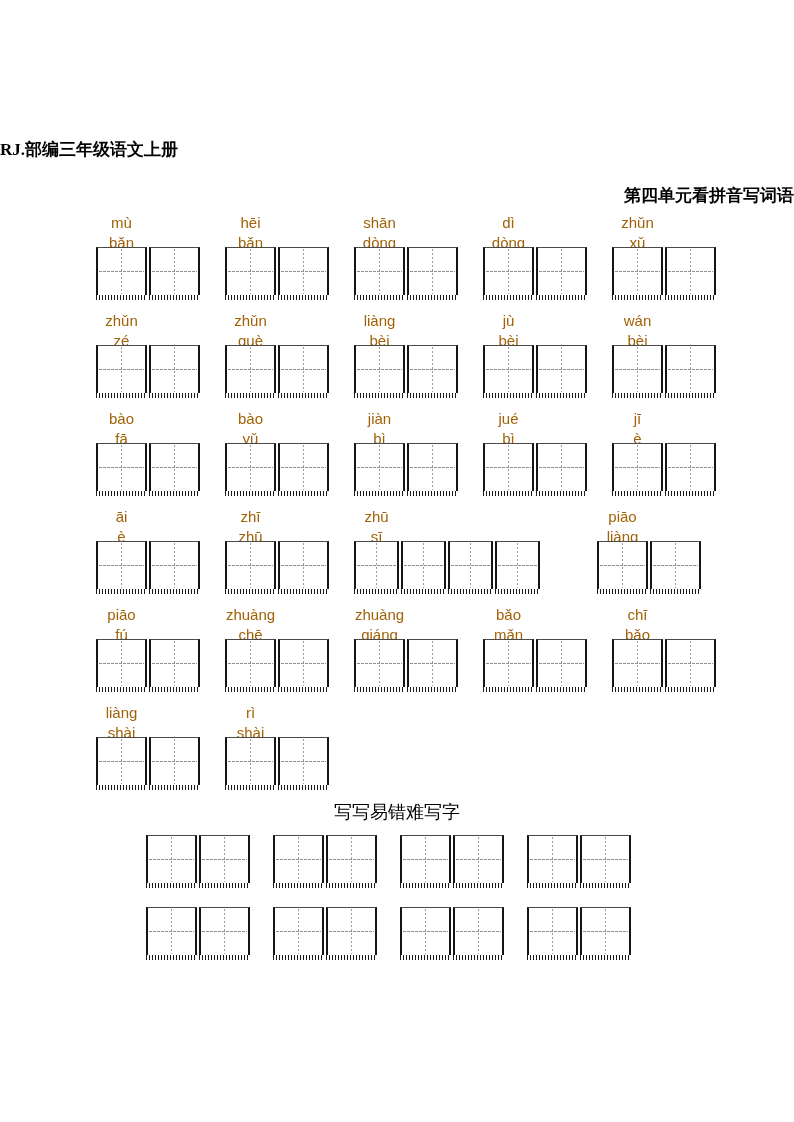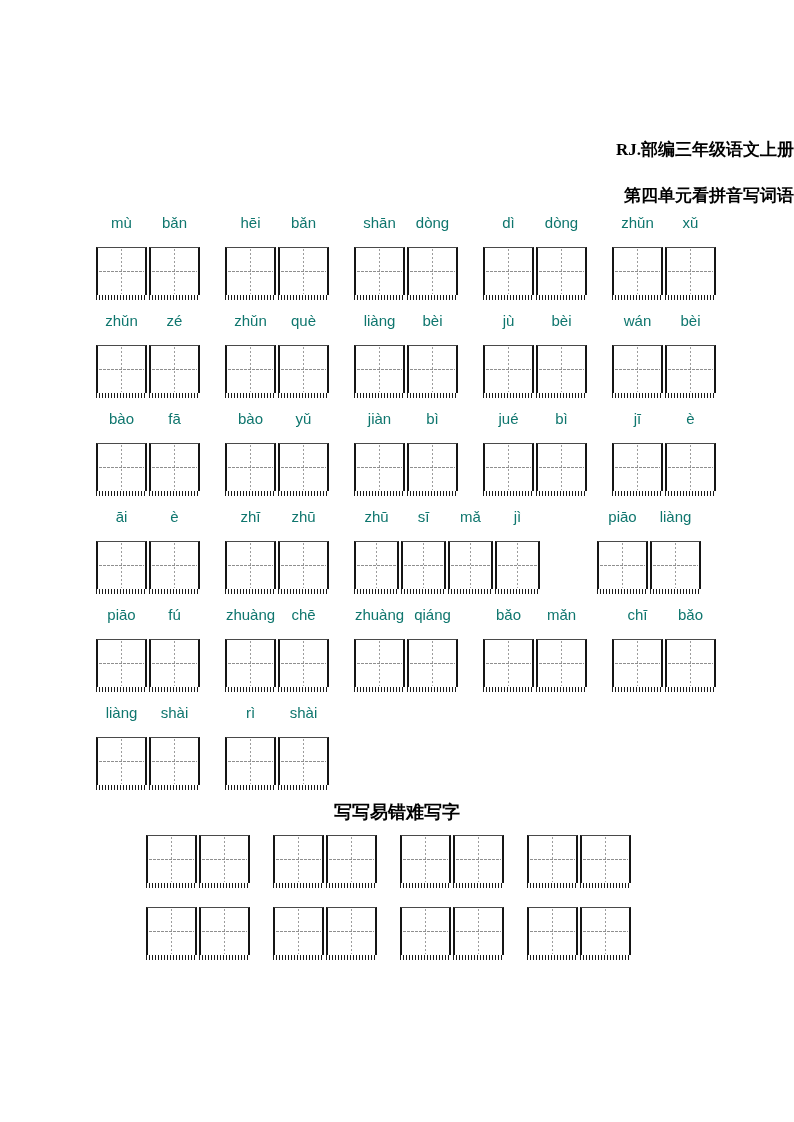--- a/index.html
+++ b/index.html
@@ -6,40 +6,40 @@
   body {
     width:794px; height:1122px;
     font-family:"Liberation Sans", sans-serif;
     color:#000;
     overflow:hidden;
   }
   .page { position:relative; width:794px; height:1122px; background:#fff; }
 
   .doc-title {
     margin:0; padding-top:140px;
-    text-align:right;
+    text-align:left;
     font-family:"Liberation Serif", serif;
     font-size:17px; line-height:19px; font-weight:bold;
   }
   .doc-subtitle {
     margin:27px 0 0 0;
     text-align:right;
     font-family:"Liberation Serif", serif;
     font-size:17px; line-height:19px; font-weight:bold;
   }
 
   #word-rows { margin:9px 0 0 96px; }
 
   .word-row { display:flex; gap:25px; margin-bottom:17px; }
   .word-row.row-4 .word-group:last-child { margin-left:32px; }
   .word-group { display:block; }
 
   .pinyin-row {
     display:flex; gap:2px; height:18px; margin-bottom:15px;
-    font-size:15px; line-height:18px; color:#0f766e;
+    font-size:15px; line-height:18px; color:#a16207;flex-direction:column;
   }
   .pinyin-row .syl { display:block; width:51px; text-align:center; white-space:nowrap; }
   .pinyin-row .syl-n { width:45px; }
 
   .boxes-row { display:flex; gap:2px; }
 
   .sq {
     position:relative; box-sizing:content-box;
     width:47px; height:47px; background:#fff;
     border-top:1px solid #4a4a4a;
@@ -60,21 +60,21 @@
     position:absolute; left:-2px; right:-2px; bottom:-5px; height:5px;
     background:repeating-linear-gradient(to right, #1a1a1a 0 1px, transparent 1px 3px);
   }
 
   .correction-label {
     margin:32px 0 0 90px;
     font-size:18px; line-height:21px; font-weight:bold;
   }
   .correction-title {
     margin:12px 0 0 0; text-align:center;
-    font-size:18px; line-height:21px; font-weight:bold;
+    font-size:18px; line-height:21px; font-weight:normal;
   }
   #corr-rows { margin-top:12px; }
   .corr-row { display:flex; justify-content:center; gap:23px; margin-bottom:24px; padding-right:18px; }
   .corr-group { display:flex; gap:2px; }
 </style>
 </head>
 <body>
 
 <div class="page">
 

